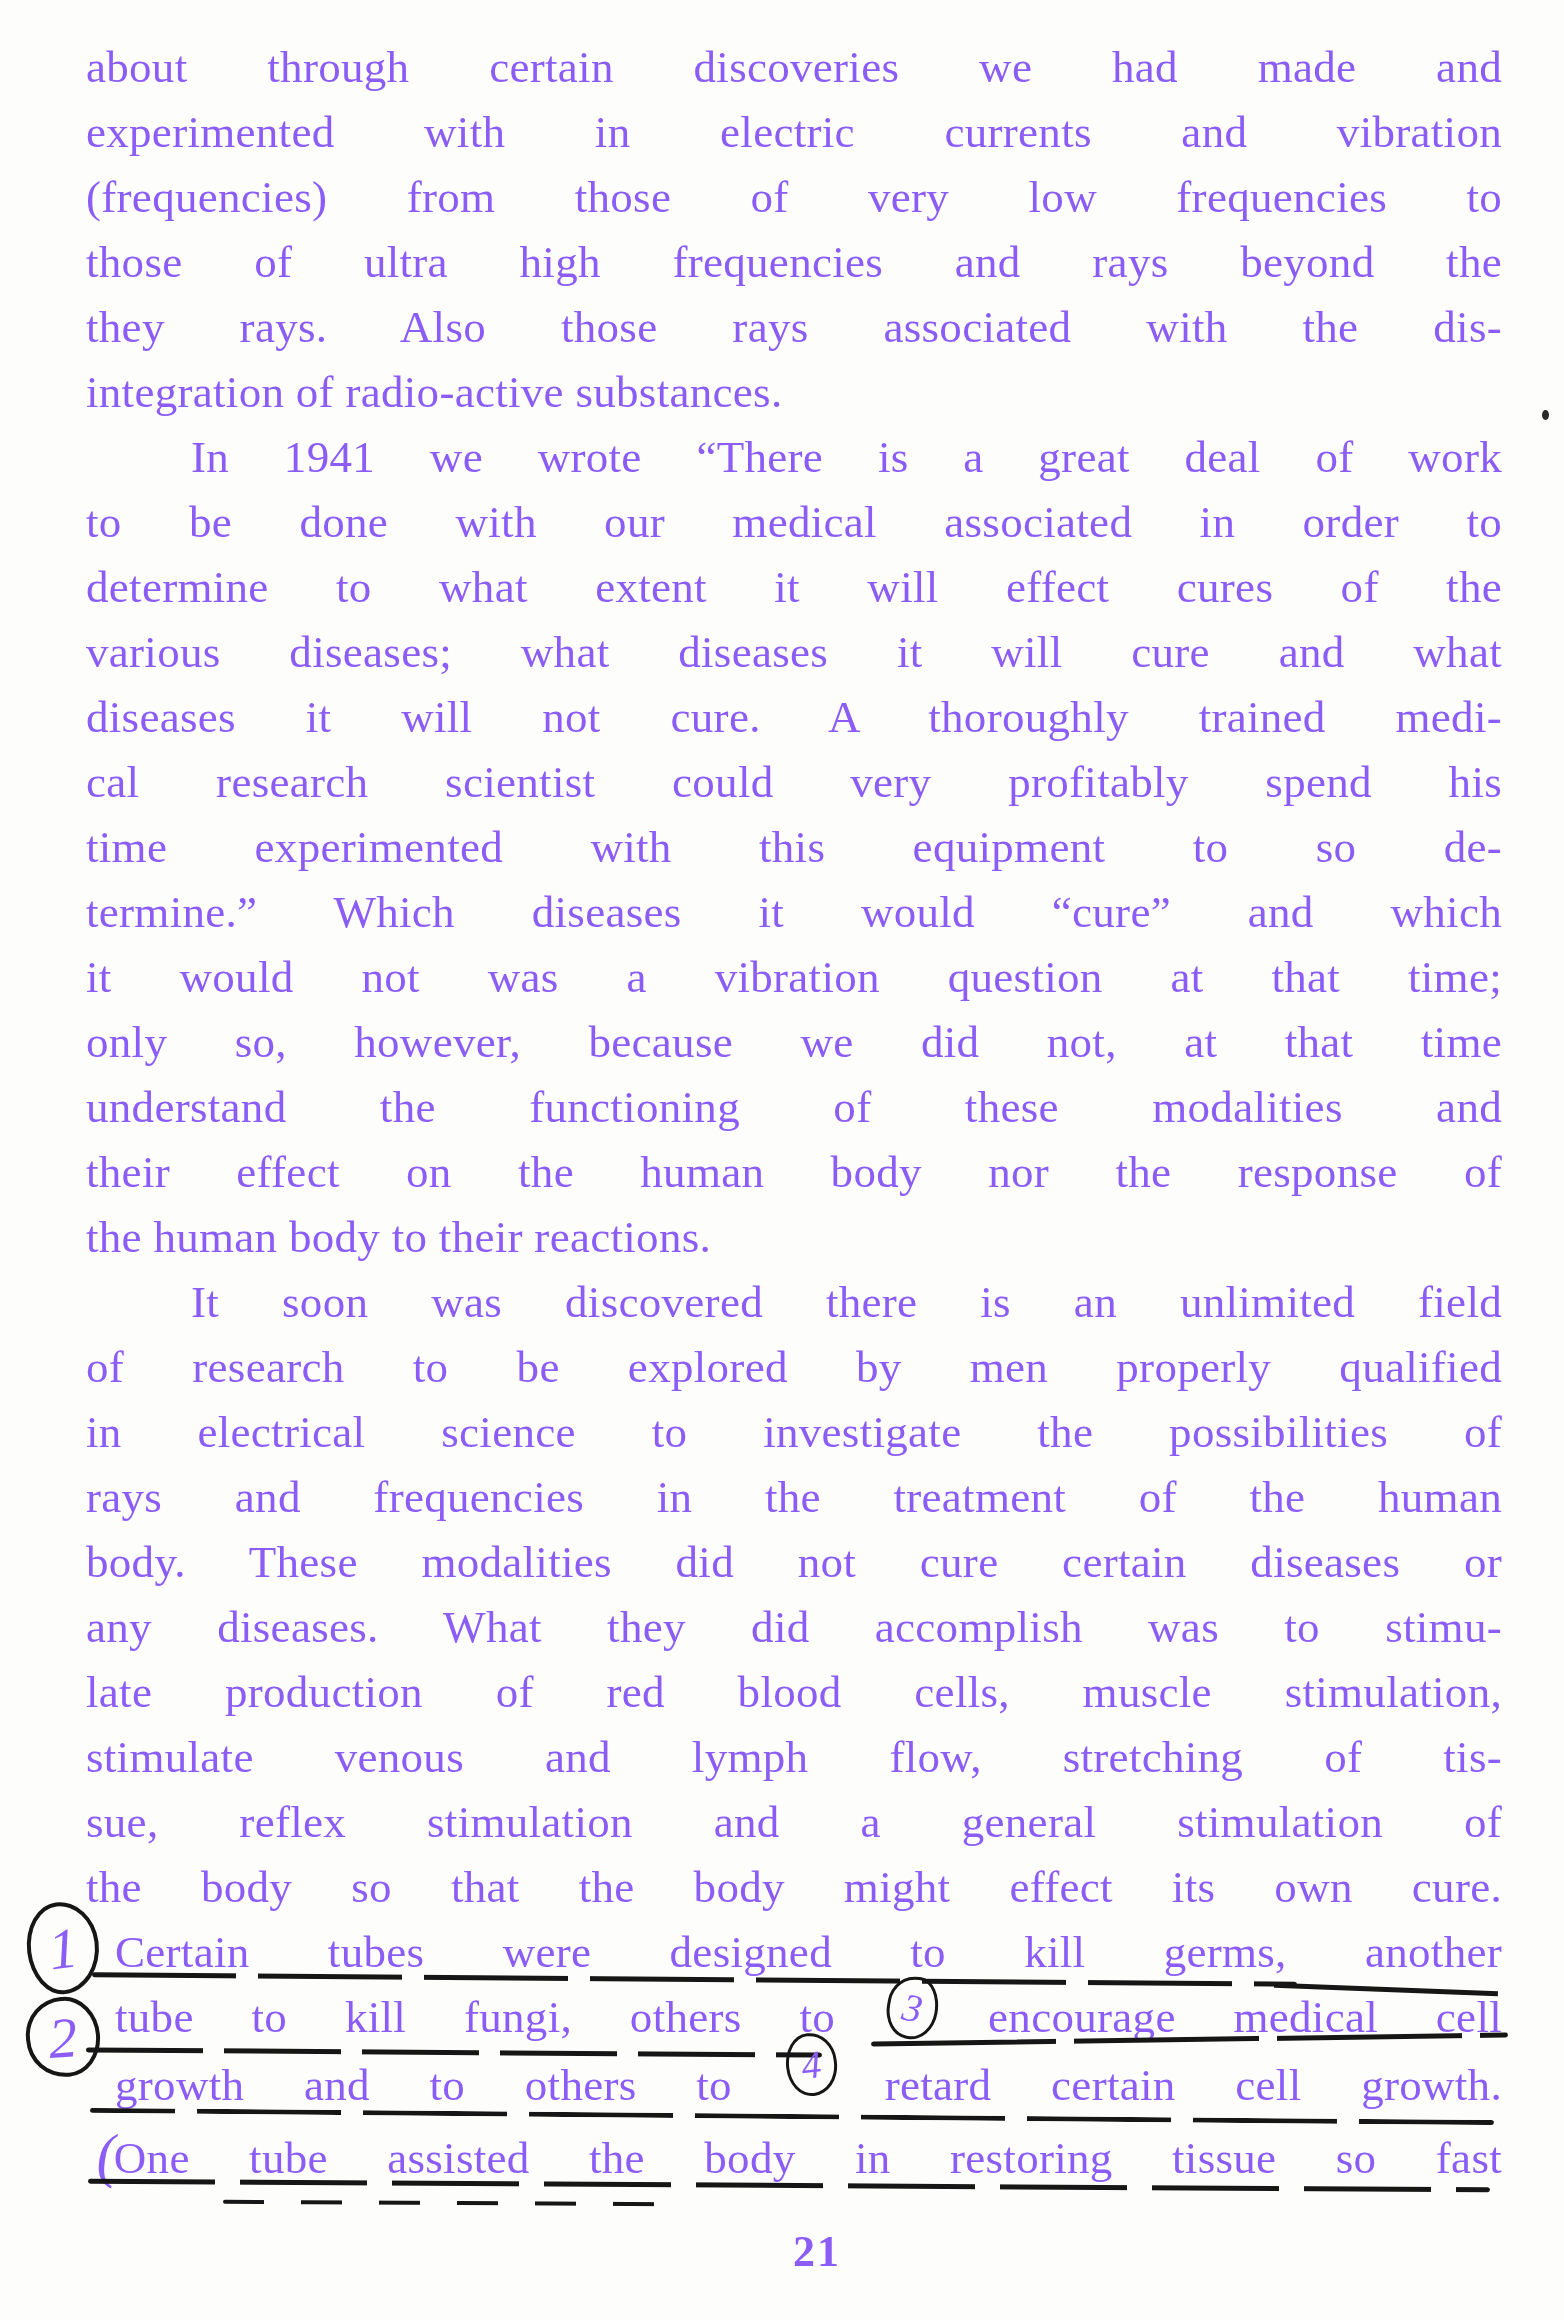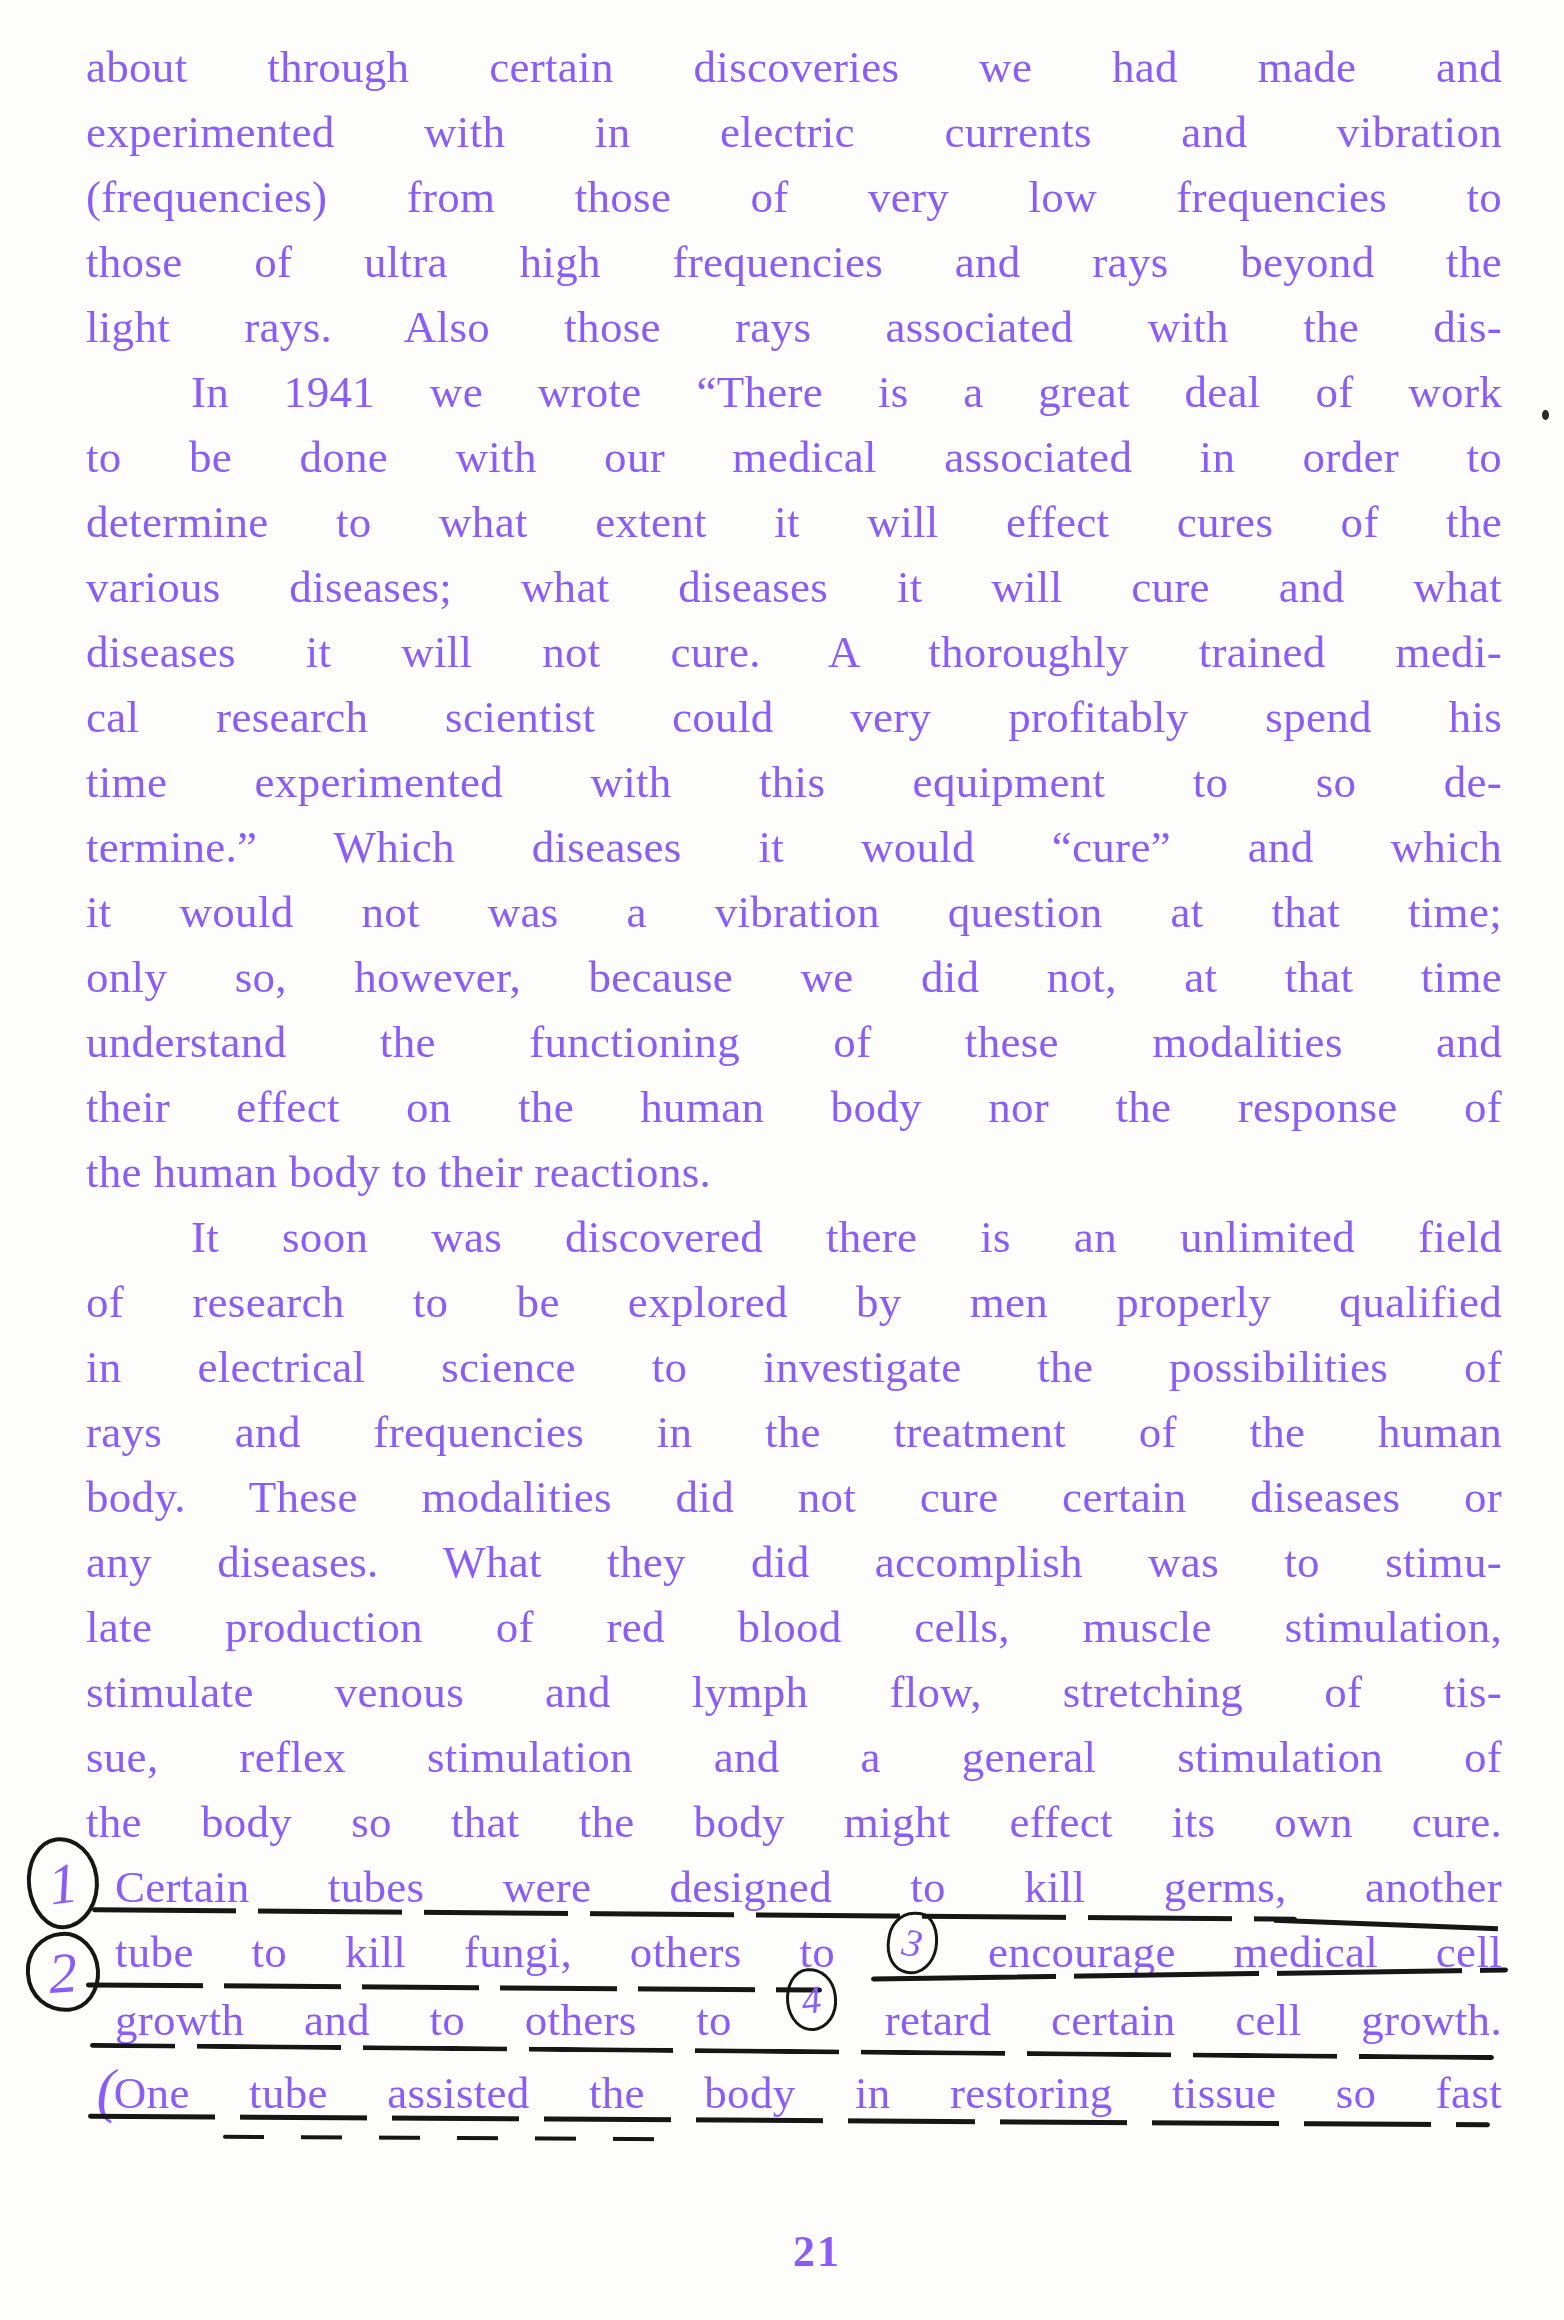--- a/index.html
+++ b/index.html
@@ -126,21 +126,22 @@
 
 <div class="page">
 
   <div class="text-block">
 
     <div class="para">
       <div class="line">about through certain discoveries we had made and</div>
       <div class="line">experimented with in electric currents and vibration</div>
       <div class="line">(frequencies) from those of very low frequencies to</div>
       <div class="line">those of ultra high frequencies and rays beyond the</div>
-      <div class="line">light rays.  Also those rays associated with the dis-</div>
+      <div class="line">they rays.  Also those rays associated with the dis-</div>
+      <div class="line short">integration of radio-active substances.</div>
     </div>
 
     <div class="para">
       <div class="line indent">In 1941 we wrote “There is a great deal of work</div>
       <div class="line">to be done with our medical associated in order to</div>
       <div class="line">determine to what extent it will effect cures of the</div>
       <div class="line">various diseases; what diseases it will cure and what</div>
       <div class="line">diseases it will not cure.  A thoroughly trained medi-</div>
       <div class="line">cal research scientist could very profitably spend his</div>
       <div class="line">time experimented with this equipment to so de-</div>

